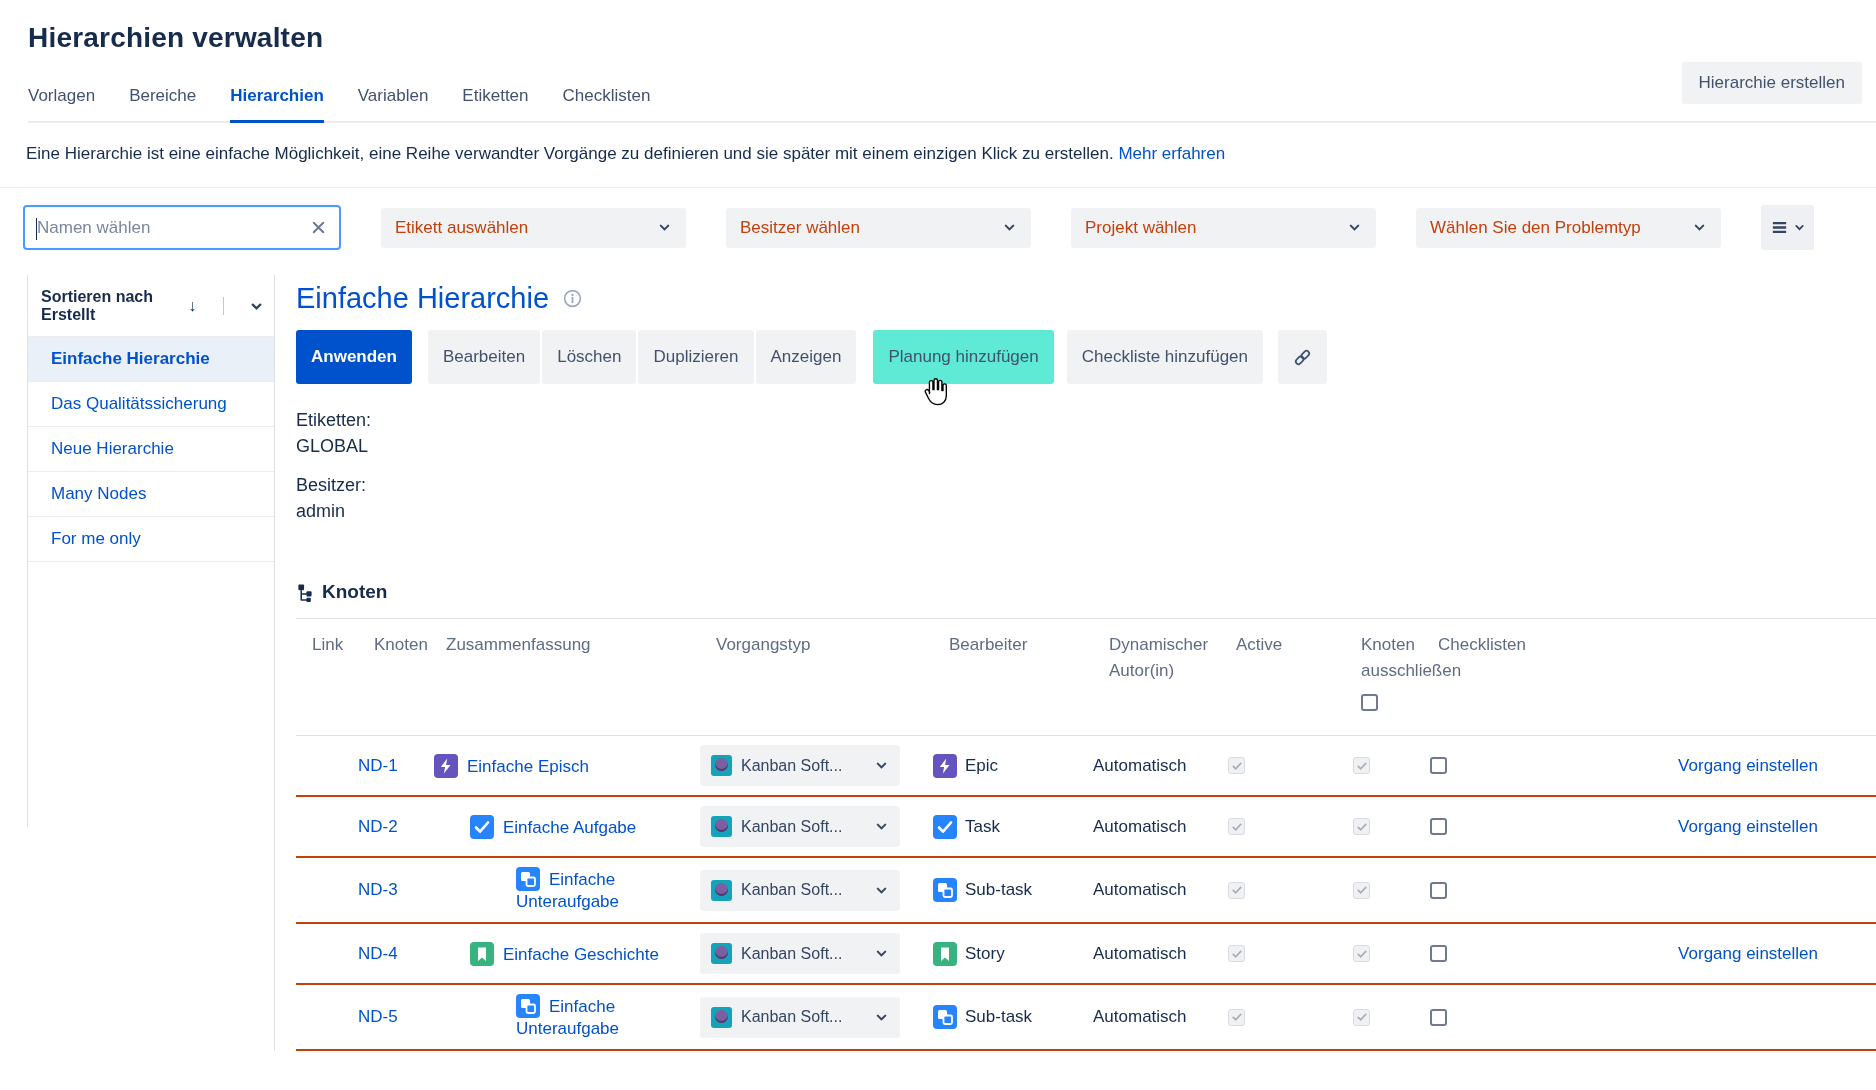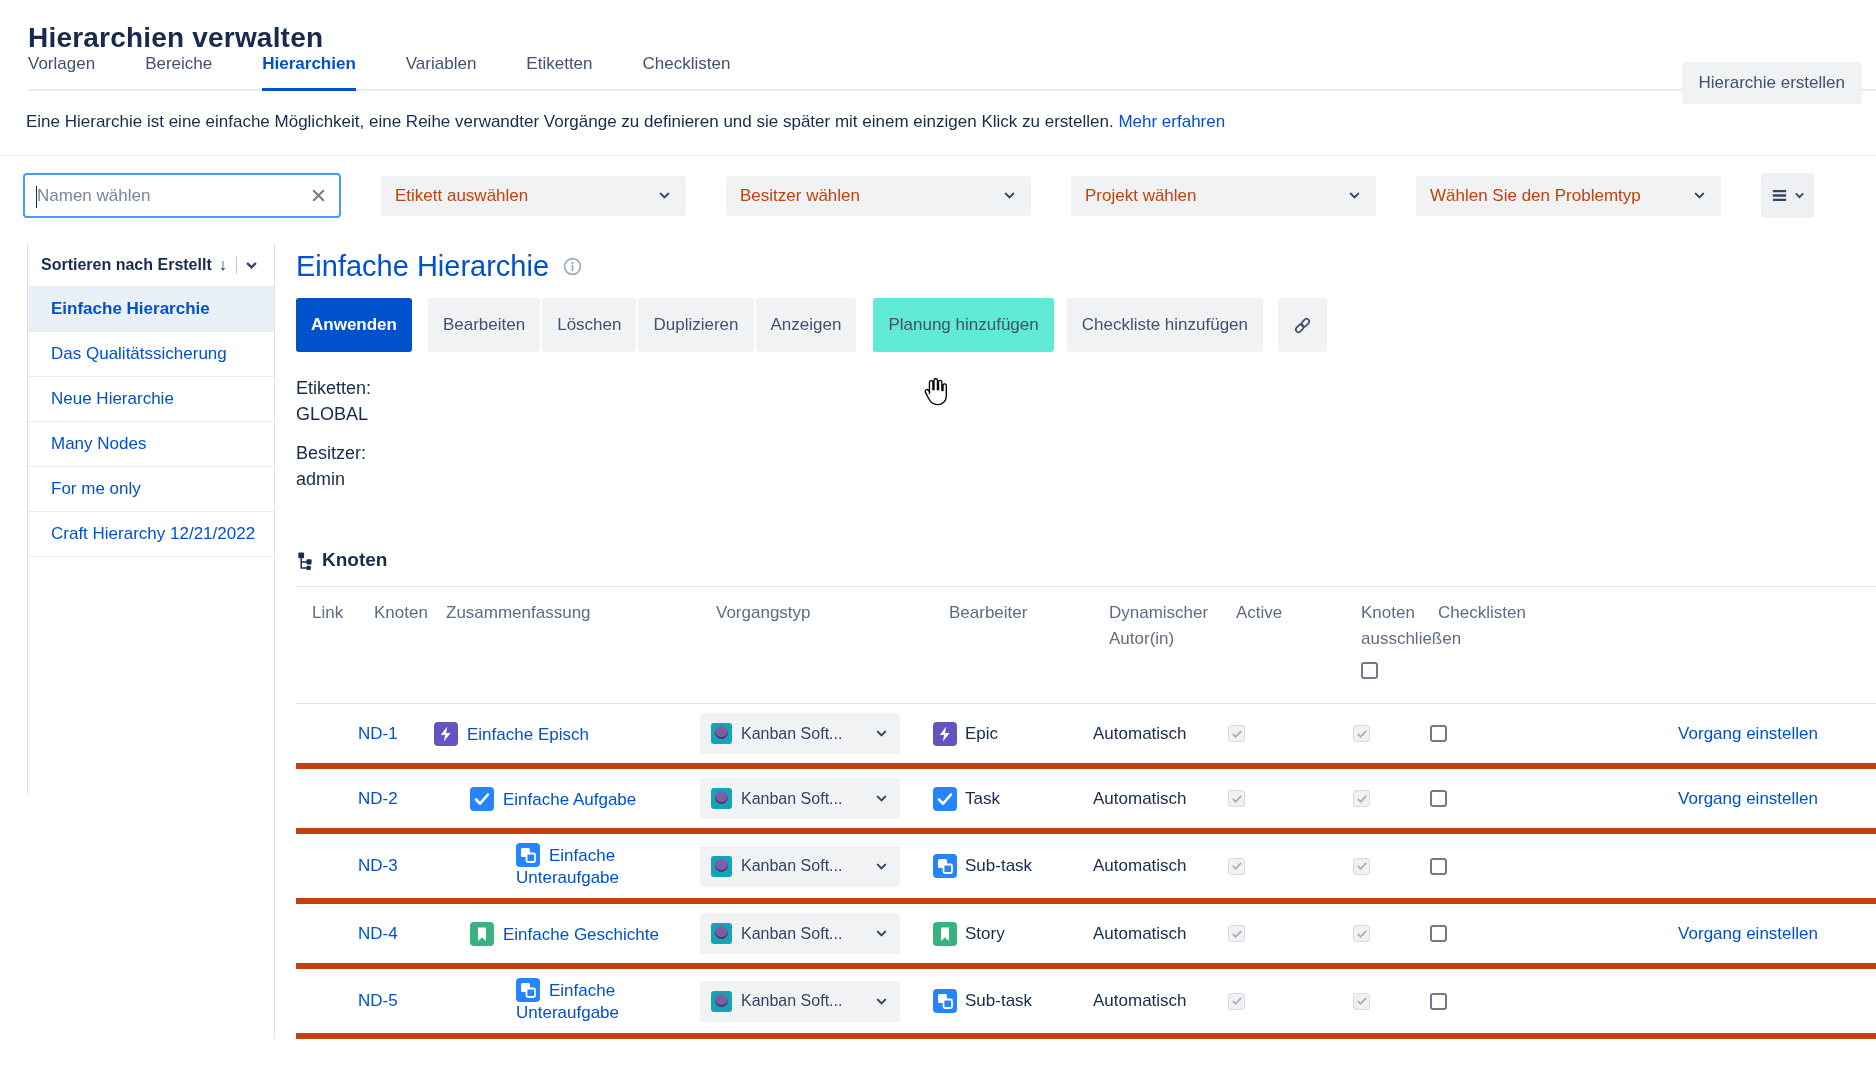--- a/index.html
+++ b/index.html
@@ -6,21 +6,21 @@
   html,body { width:1876px; height:1090px; overflow:hidden; }
   body {
     font-family:"Liberation Sans", sans-serif;
     color:#172B4D; background:#FFFFFF; position:relative; font-size:17px;
   }
   a { text-decoration:none; }
 
   
   .page-head { padding:22px 0 0 28px; position:relative; }
   .page-title { font-size:28px; font-weight:700; color:#172B4D; letter-spacing:.2px; }
-  .tabbar { display:flex; gap:50px; border-bottom:2px solid #EBECF0; padding-left:0; }
+  .tabbar { display:flex; gap:34px; margin-top:32px; border-bottom:2px solid #EBECF0; padding-left:0; }
   .tab { color:#42526E; font-size:17px; padding-bottom:15px; position:relative; cursor:pointer; }
   .tab.active { color:#0052CC; font-weight:700; }
   .tab.active::after { content:""; position:absolute; left:0; right:0; bottom:-2px; height:3px; background:#0052CC; }
   .create-btn {
     position:absolute; top:62px; right:14px; background:#F1F2F4; color:#42526E;
     border:none; border-radius:3px; font-size:17px; padding:11px 17px; cursor:pointer;
     font-family:inherit;
   }
 
   
@@ -45,21 +45,21 @@
   .menu-btn {
     width:53px; height:45px; background:#EFF0F3; border:none; border-radius:3px; display:flex;
     align-items:center; justify-content:center; gap:4px; cursor:pointer;
   }
 
   
   .content { display:flex; margin-top:25px; }
   .sidebar-col { width:248px; margin-left:27px; border-right:1px solid #DFE1E6; min-height:752px; flex:none; }
   .sidebar-inner { border-left:1px solid #DFE1E6; min-height:552px; }
   .sort-head {
-    display:flex; align-items:center; gap:7px; padding:13px 10px 12px 13px;
+    display:flex; align-items:center; gap:25px; padding:13px 10px 12px 13px;
     border-bottom:1px solid #EBECF0; font-weight:700; font-size:16px; color:#172B4D; cursor:pointer;
   }
   .sort-arrow { font-weight:700; color:#172B4D; font-size:16px; }
   .sort-div { width:1px; height:18px; background:#C1C7D0; margin-left:2px; }
   .sb-item { display:block; padding:12px 10px 12px 23px; border-bottom:1px solid #EBECF0; color:#0052CC; font-size:17px; }
   .sb-item.selected { background:#EAF0F8; font-weight:700; }
 
   .main { flex:1; padding-left:21px; min-width:0; }
   .detail-title-row { display:flex; align-items:center; gap:13px; margin-top:7px; }
   .detail-title { font-size:29px; font-weight:500; color:#0052CC; }
@@ -81,21 +81,21 @@
   .knoten-head { display:flex; align-items:center; gap:7px; margin-top:57px; font-size:19px; font-weight:700; color:#172B4D; }
   .table-sep { border-bottom:1px solid #DFE1E6; margin-top:15px; }
 
   .tgrid {
     display:grid; padding-left:16px;
     grid-template-columns:62px 72px 270px 233px 160px 127px 125px 77px 125px 1fr;
   }
   .thead { color:#5E6C84; font-size:17px; line-height:26px; padding-top:13px; padding-bottom:24px; border-bottom:1px solid #DFE1E6; }
   .thead .cell { padding-right:10px; }
   .th-exclude .cb { margin-top:10px; }
-  .trow { border-bottom:6px solid #c2410c; align-items:center; min-height:61px; padding:9px 0; }
+  .trow { border-bottom:2px solid #c2410c; align-items:center; min-height:61px; padding:9px 0; }
   .cell { min-width:0; }
   .key-link { color:#0052CC; }
   .sum-cell { padding-right:14px; line-height:22px; }
   .sum-cell.ind-1 { padding-left:4px; } .sum-cell.ind-2 { padding-left:40px; } .sum-cell.ind-3 { padding-left:86px; }
   .type-icon { display:inline-block; width:24px; height:24px; vertical-align:-6px; margin-right:9px; }
   .type-icon svg { display:none; width:24px; height:24px; }
   .type-icon.epic    svg.i-epic    { display:block; }
   .type-icon.task    svg.i-task    { display:block; }
   .type-icon.subtask svg.i-subtask { display:block; }
   .type-icon.story   svg.i-story   { display:block; }
@@ -227,21 +227,20 @@
     <a href="#" class="sb-item selected">Einfache Hierarchie</a>
 
     <a href="#" class="sb-item">Das Qualitätssicherung</a>
 
     <a href="#" class="sb-item">Neue Hierarchie</a>
 
     <a href="#" class="sb-item">Many Nodes</a>
 
     <a href="#" class="sb-item">For me only</a>
 
-    <a href="#" class="sb-item">Craft Hierarchy 12/21/2022</a>
   </div>
     </div>
   </aside>
 
   <main class="main">
     <div class="detail-title-row">
       <span class="detail-title">Einfache Hierarchie</span>
       <span style="display:flex;cursor:pointer;">
         <svg width="21" height="21" viewBox="0 0 24 24">
           <circle cx="12" cy="12" r="9" fill="none" stroke="#9AA7BE" stroke-width="1.8"></circle>

